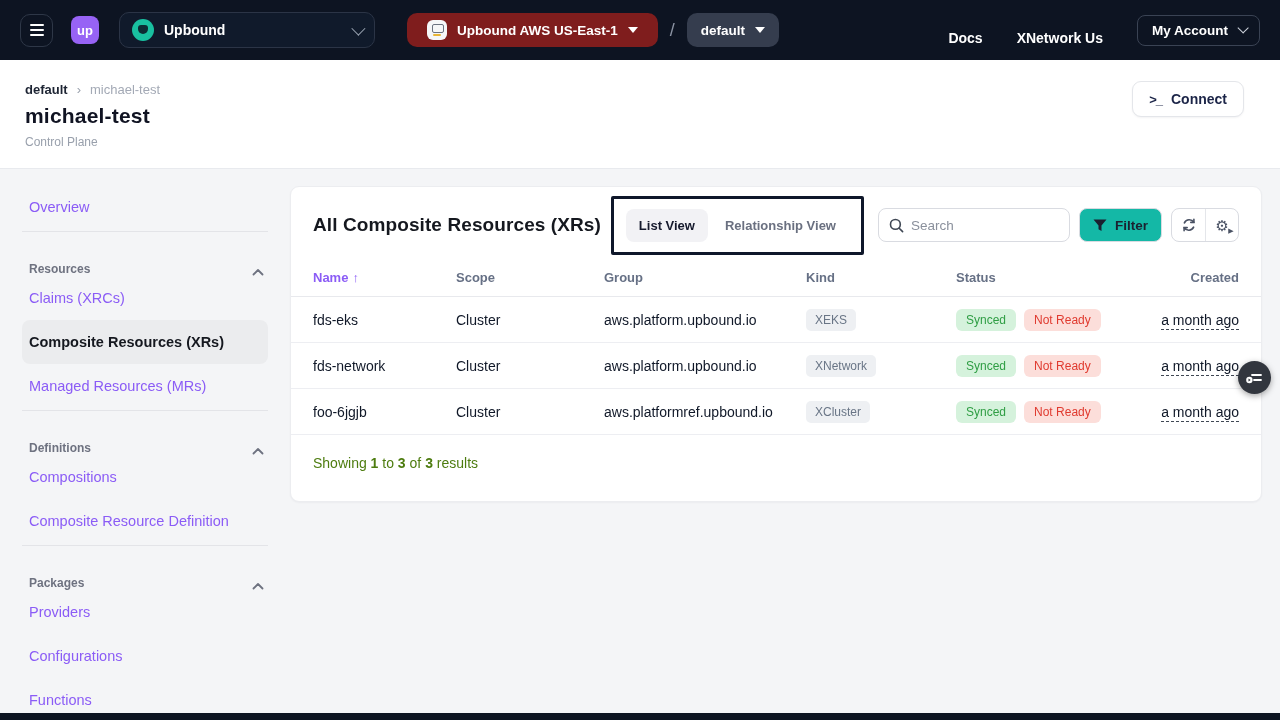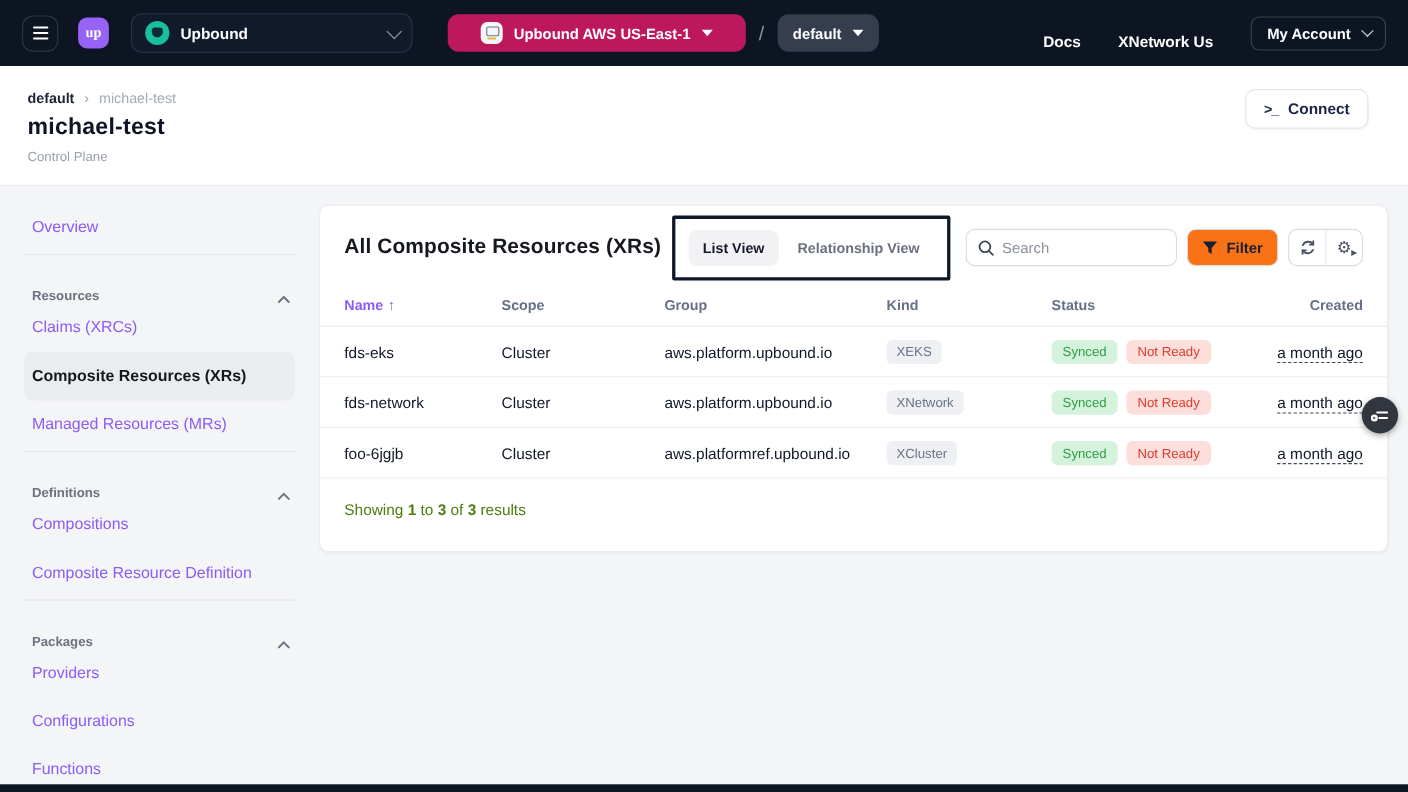--- a/index.html
+++ b/index.html
@@ -7,31 +7,31 @@
   body { font-family:"Liberation Sans", sans-serif; background:#f4f5f7; position:relative; }
 
   
   .topnav { position:absolute; top:0; left:0; width:1280px; height:60px; background:#0d1422;
             display:flex; align-items:center; padding:0 20px; }
   .hamburger { width:33px; height:33px; border:1.5px solid #2e3747; border-radius:10px;
                display:flex; flex-direction:column; justify-content:center; align-items:center; gap:3px;
                background:transparent; cursor:pointer; flex:0 0 auto; }
   .hamburger span { display:block; width:14px; height:2px; background:#fff; border-radius:1px; }
   .logo { width:28px; height:28px; background:#9763f5; border-radius:8px; margin-left:18px;
-          color:#fff; font-weight:bold; font-size:13px; display:flex; align-items:center; justify-content:center;font-family:Liberation Serif, serif; }
+          color:#fff; font-weight:bold; font-size:13px; display:flex; align-items:center; justify-content:center; }
   .org-pill { margin-left:20px; width:256px; height:36px; background:#101a2b; border:1px solid #2b3446;
               border-radius:10px; display:flex; align-items:center; padding:0 12px; cursor:pointer; }
   .org-avatar { width:22px; height:22px; border-radius:50%; background:#19c0a0; position:relative; flex:0 0 auto; }
   .org-avatar::after { content:""; position:absolute; left:6px; top:6px; width:10px; height:9px;
                        background:#0d2b33; border-radius:3px 3px 5px 5px; }
   .org-label { color:#fff; font-weight:bold; font-size:14px; margin-left:10px; flex:1; }
   .chev { width:10px; height:10px; border-right:1.5px solid #9aa3b2; border-bottom:1.5px solid #9aa3b2;
           transform:rotate(45deg) translateY(-2px); }
-  .cp-pill { margin-left:32px; height:34px; background:#be185d; border-radius:10px; display:flex;
-             align-items:center; padding:0 30px; cursor:pointer; }
+  .cp-pill { margin-left:32px; height:34px; background:#7f1d1d; border-radius:10px; display:flex;
+             align-items:center; padding:0 20px; cursor:pointer; }
   .cp-icon { width:20px; height:20px; background:#f5f6f8; border-radius:6px; position:relative; }
   .cp-icon::before { content:""; position:absolute; left:5px; top:4px; width:10px; height:7px;
                      border:1.5px solid #6b7280; border-radius:2px; }
   .cp-icon::after { content:""; position:absolute; left:6px; bottom:4px; width:8px; height:2.5px;
                     background:#e8b435; border-radius:2px; }
   .cp-label { color:#fff; font-weight:bold; font-size:13.5px; margin-left:10px; }
   .caret-down { width:0; height:0; border-left:5px solid transparent; border-right:5px solid transparent;
                 border-top:6px solid #fff; margin-left:10px; }
   .nav-slash { color:#8b93a3; font-size:18px; margin:0 12px 0 12px; font-weight:300; }
   .ns-pill { height:34px; background:#353d4e; border-radius:10px; display:flex; align-items:center;
@@ -77,21 +77,21 @@
   .annotation-box { border:3px solid #0f172a; border-radius:2px; display:flex; align-items:center;
                     padding:10px 12px; gap:4px; margin-right:14px; }
   .toggle-btn { font-size:13px; font-weight:bold; padding:9px 13px; border-radius:8px; border:none;
                 background:transparent; color:#6a7080; cursor:pointer; font-family:inherit; }
   .toggle-btn.active { background:#f2f2f5; color:#15192c; }
   .search-box { width:192px; height:34px; border:1px solid #d9dbe1; border-radius:8px; display:flex;
                 align-items:center; padding:0 10px; gap:7px; margin-right:9px; background:#fff; }
   .search-box input { border:none; outline:none; font-size:13.5px; width:130px; color:#33394a;
                       font-family:inherit; background:transparent; }
   .search-box input::placeholder { color:#8a909c; }
-  .filter-btn { height:34px; border:1px solid #d9dbe1; border-radius:8px; background:#f97316; display:flex;
+  .filter-btn { height:34px; border:1px solid #d9dbe1; border-radius:8px; background:#14b8a6; display:flex;
                 align-items:center; gap:8px; padding:0 13px; font-size:13.5px; font-weight:bold;
                 color:#1b2030; cursor:pointer; margin-right:9px; font-family:inherit; }
   .icon-group { height:34px; border:1px solid #d9dbe1; border-radius:8px; background:#fff;
                 display:flex; align-items:stretch; overflow:hidden; }
   .icon-group .ig-btn { width:33px; display:flex; align-items:center; justify-content:center;
                         background:transparent; border:none; cursor:pointer; }
   .icon-group .ig-btn + .ig-btn { border-left:1px solid #e4e6ea; }
   .gear-wrap { position:relative; font-size:15px; color:#4a5264; line-height:1; }
   .gear-play { position:absolute; right:-5px; bottom:-1px; font-size:7px; color:#4a5264; }
 

